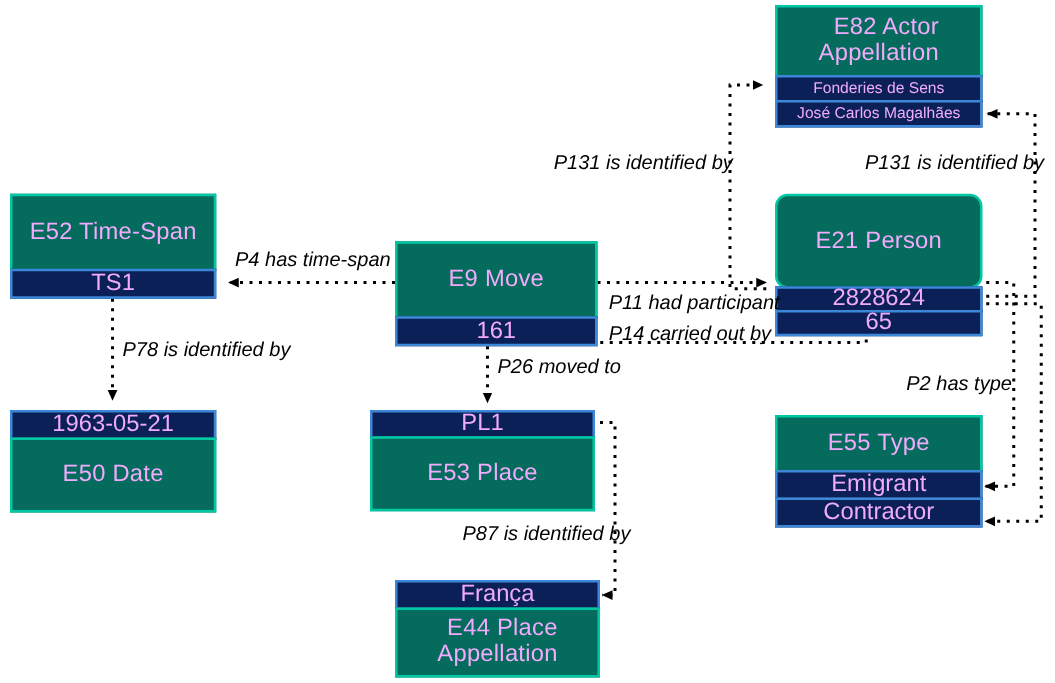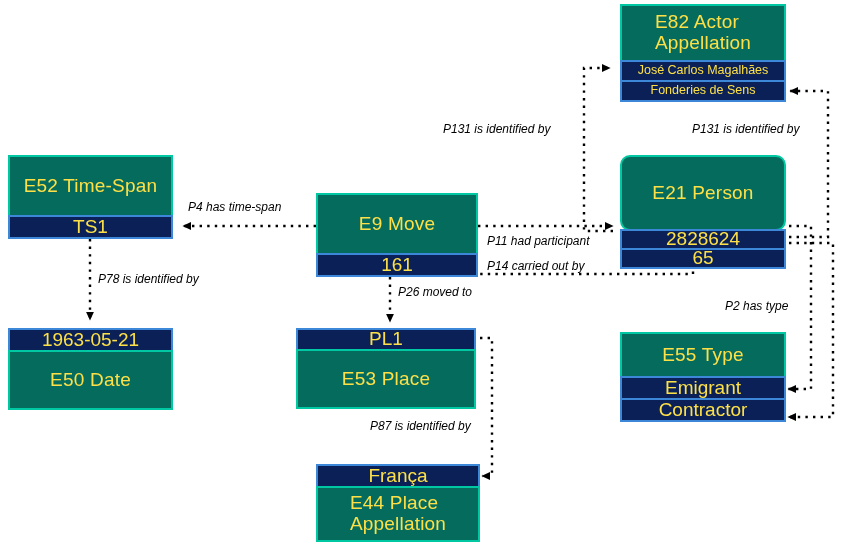--- a/index.html
+++ b/index.html
@@ -3,27 +3,27 @@
 <meta charset="utf-8">
 <style>
   html,body{margin:0;padding:0;background:#ffffff;}
   body{width:844px;height:546px;overflow:hidden;
        font-family:"Liberation Sans","DejaVu Sans",sans-serif;}
   #stage{position:relative;width:844px;height:546px;background:#fff;}
   #wires{position:absolute;left:0;top:0;width:844px;height:546px;}
 
   .node{position:absolute;box-sizing:border-box;}
   .cell{box-sizing:border-box;display:flex;align-items:center;justify-content:center;
-        text-align:left;color:#fde047;line-height:1.08;}
+        text-align:right;color:#f0abfc;line-height:1.08;}
   .title{background:#046B5D;border:2px solid #00C8A2;font-size:19px;letter-spacing:.2px;
          padding:2px 4px;white-space:pre-line;}
   .val{background:#0A2057;border:2px solid #3C87D8;font-size:19px;padding:1px 4px;}
   .val + .val{border-top-width:2px;}
 
-  .elabel{position:absolute;font-size:12px;font-style:italic;color:#000;
+  .elabel{position:absolute;font-size:16px;font-style:italic;color:#000;
           white-space:nowrap;font-family:"Liberation Sans","DejaVu Sans",sans-serif;}
 </style>
 </head>
 <body>
 
 <div id="stage">
 
   <svg id="wires" viewBox="0 0 844 546" xmlns="http://www.w3.org/2000/svg">
     <defs>
       <marker id="ah" markerWidth="9" markerHeight="9" refX="8" refY="4.5" orient="auto" markerUnits="userSpaceOnUse">
@@ -60,22 +60,22 @@
   </div>
 
   <div class="node" style="left:316px;top:155px;width:162px;">
     <div class="cell title" style="height:62px;margin-top:38px;">E9 Move</div>
     <div class="cell val" style="height:24px;margin-top:-2px;">161</div>
   </div>
 
   <div class="node" style="left:620px;top:4px;width:166px;">
     <div class="cell title" style="height:58px;flex-direction:column;">E82 Actor
 Appellation</div>
+    <div class="cell val" style="height:22px;margin-top:-2px;font-size:12.5px;">Fonderies de Sens</div>
     <div class="cell val" style="height:22px;margin-top:-2px;font-size:12.5px;">José Carlos Magalhães</div>
-    <div class="cell val" style="height:22px;margin-top:-2px;font-size:12.5px;">Fonderies de Sens</div>
   </div>
 
   <div class="node" style="left:620px;top:155px;width:166px;">
     <div class="cell title" style="height:76px;border-radius:10px;">E21 Person</div>
     <div class="cell val" style="height:21px;margin-top:-2px;">2828624</div>
     <div class="cell val" style="height:21px;margin-top:-2px;">65</div>
   </div>
 
   <div class="node" style="left:8px;top:328px;width:165px;">
     <div class="cell val" style="height:24px;">1963-05-21</div>

